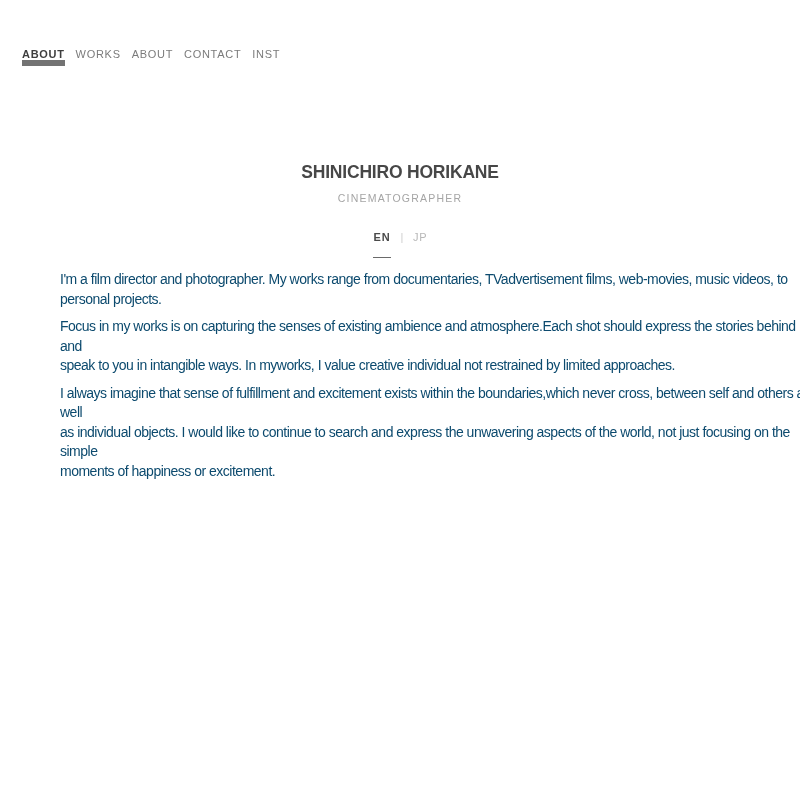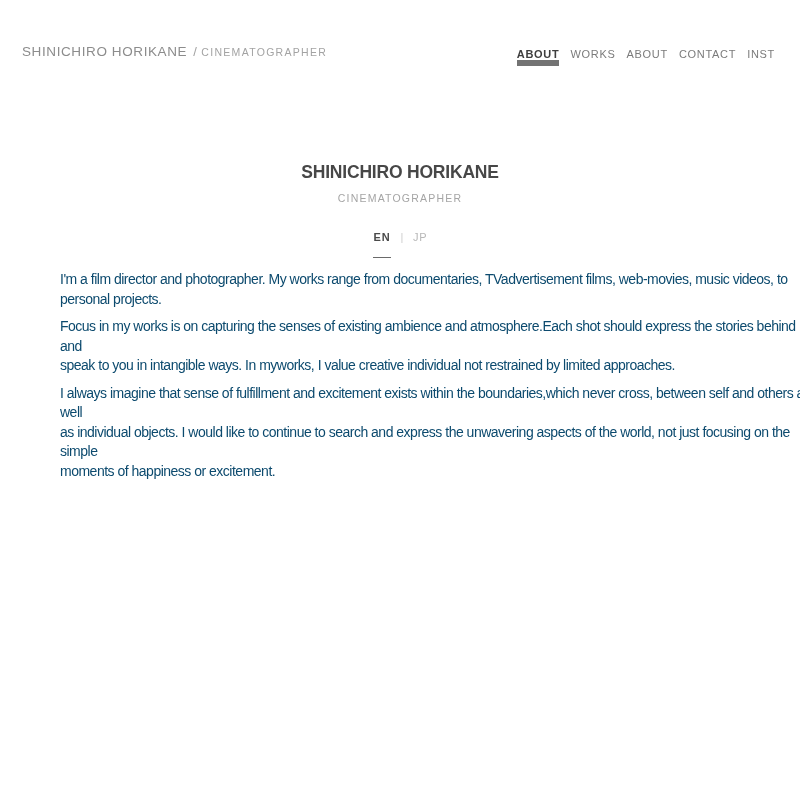--- a/index.html
+++ b/index.html
@@ -121,23 +121,20 @@
     margin: 0 0 8px 0;
     white-space: pre-line;
   }
 </style>
 </head>
 <body>
 
 <div class="page">
 
   <header class="site-header">
-    <div class="logo">
-      <span class="logo-name">SHINICHIRO HORIKANE</span><span class="logo-sep">/</span><span class="logo-role">CINEMATOGRAPHER</span>
-    </div>
     <nav class="main-nav">
       <a class="nav-item active">ABOUT</a>
       <a class="nav-item">WORKS</a>
       <a class="nav-item">ABOUT</a>
       <a class="nav-item">CONTACT</a>
       <a class="nav-item">INST</a>
     </nav>
   </header>
 
   <main>

